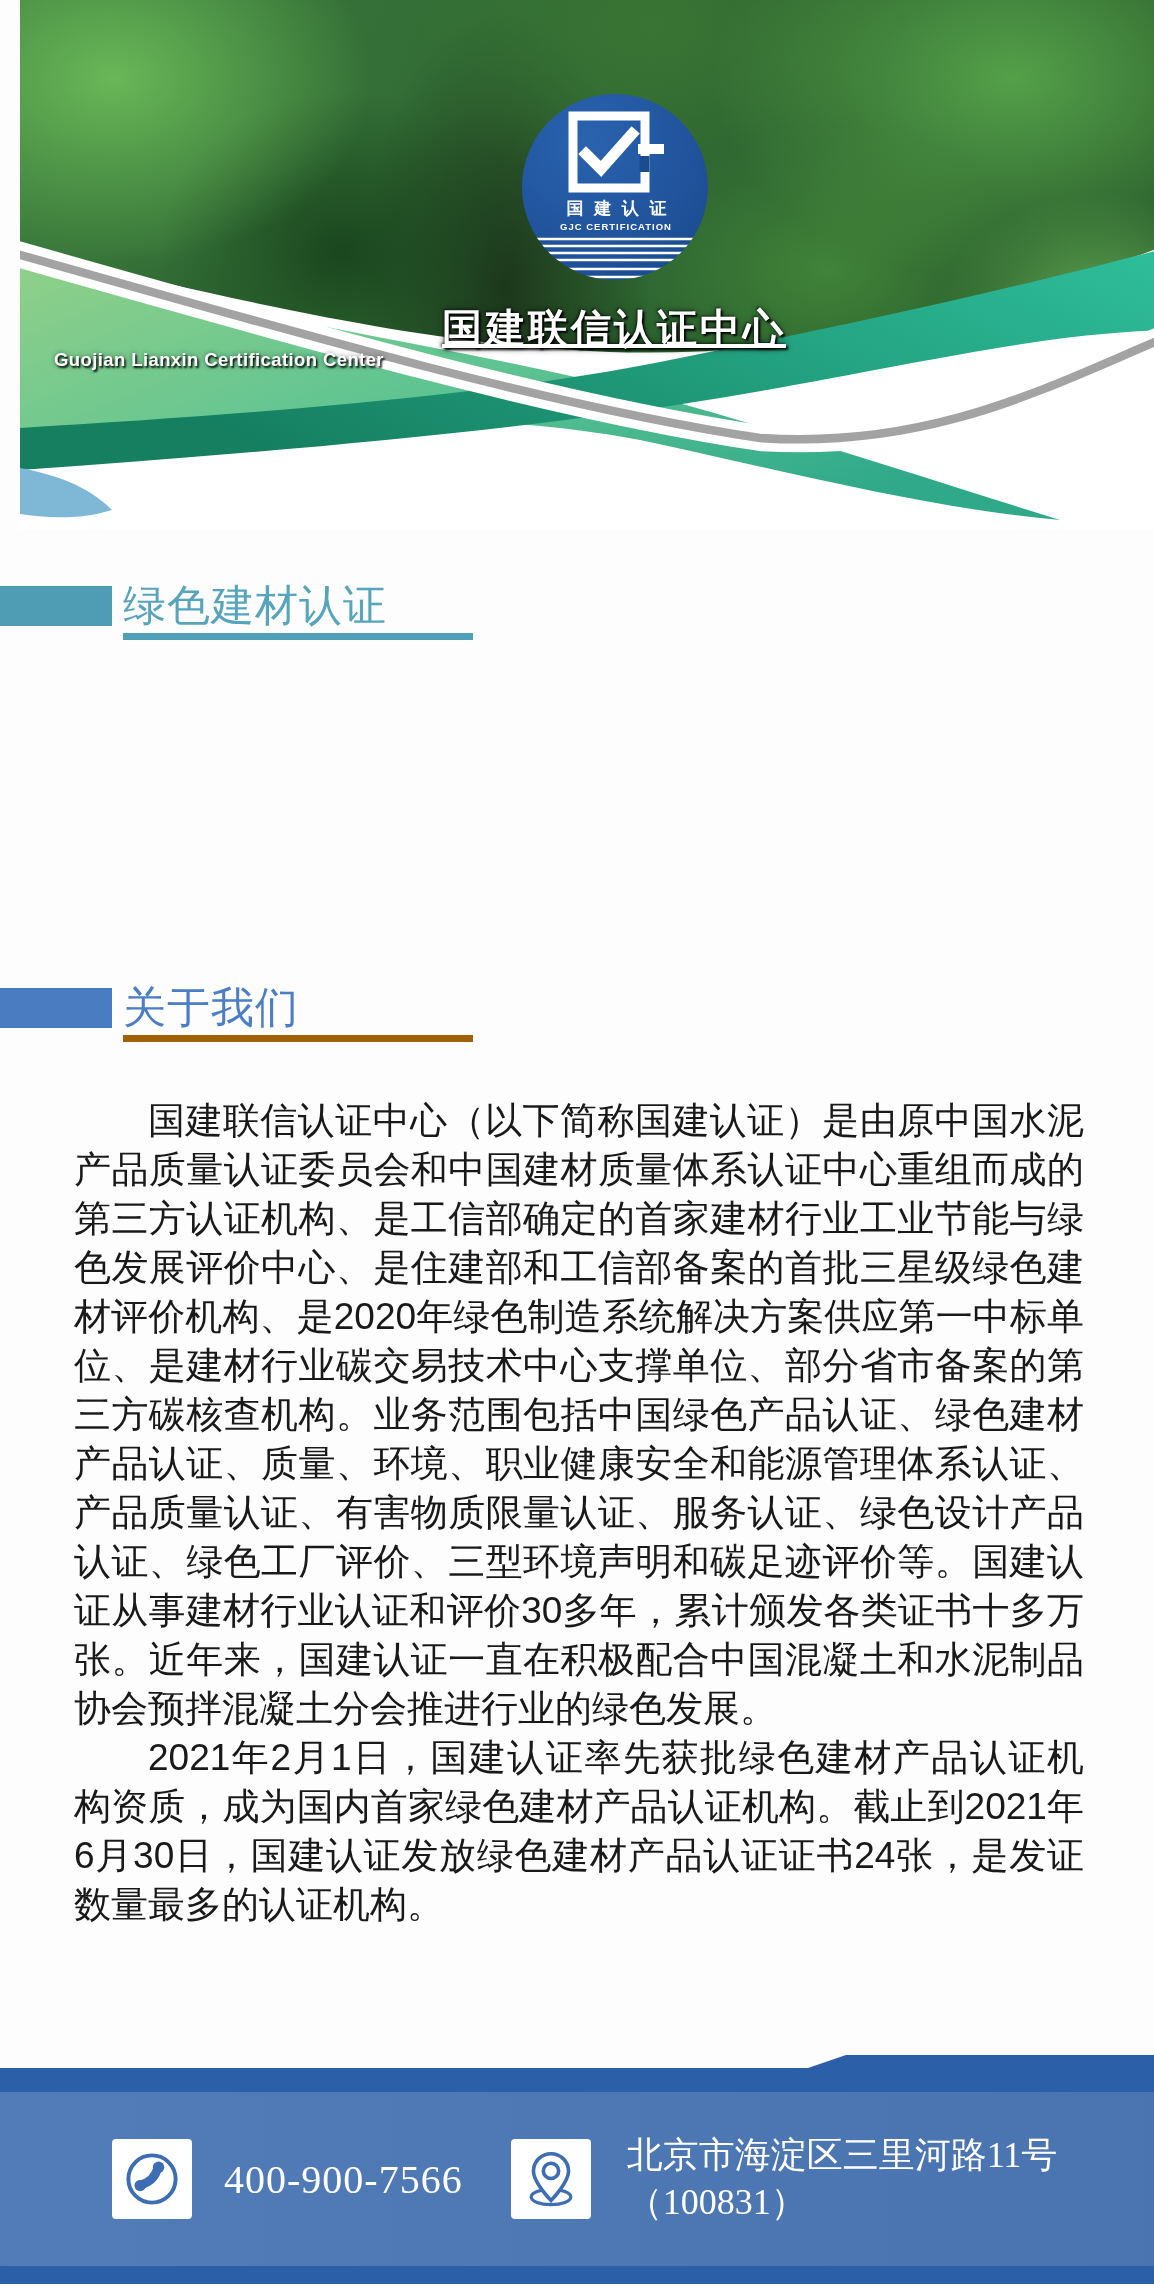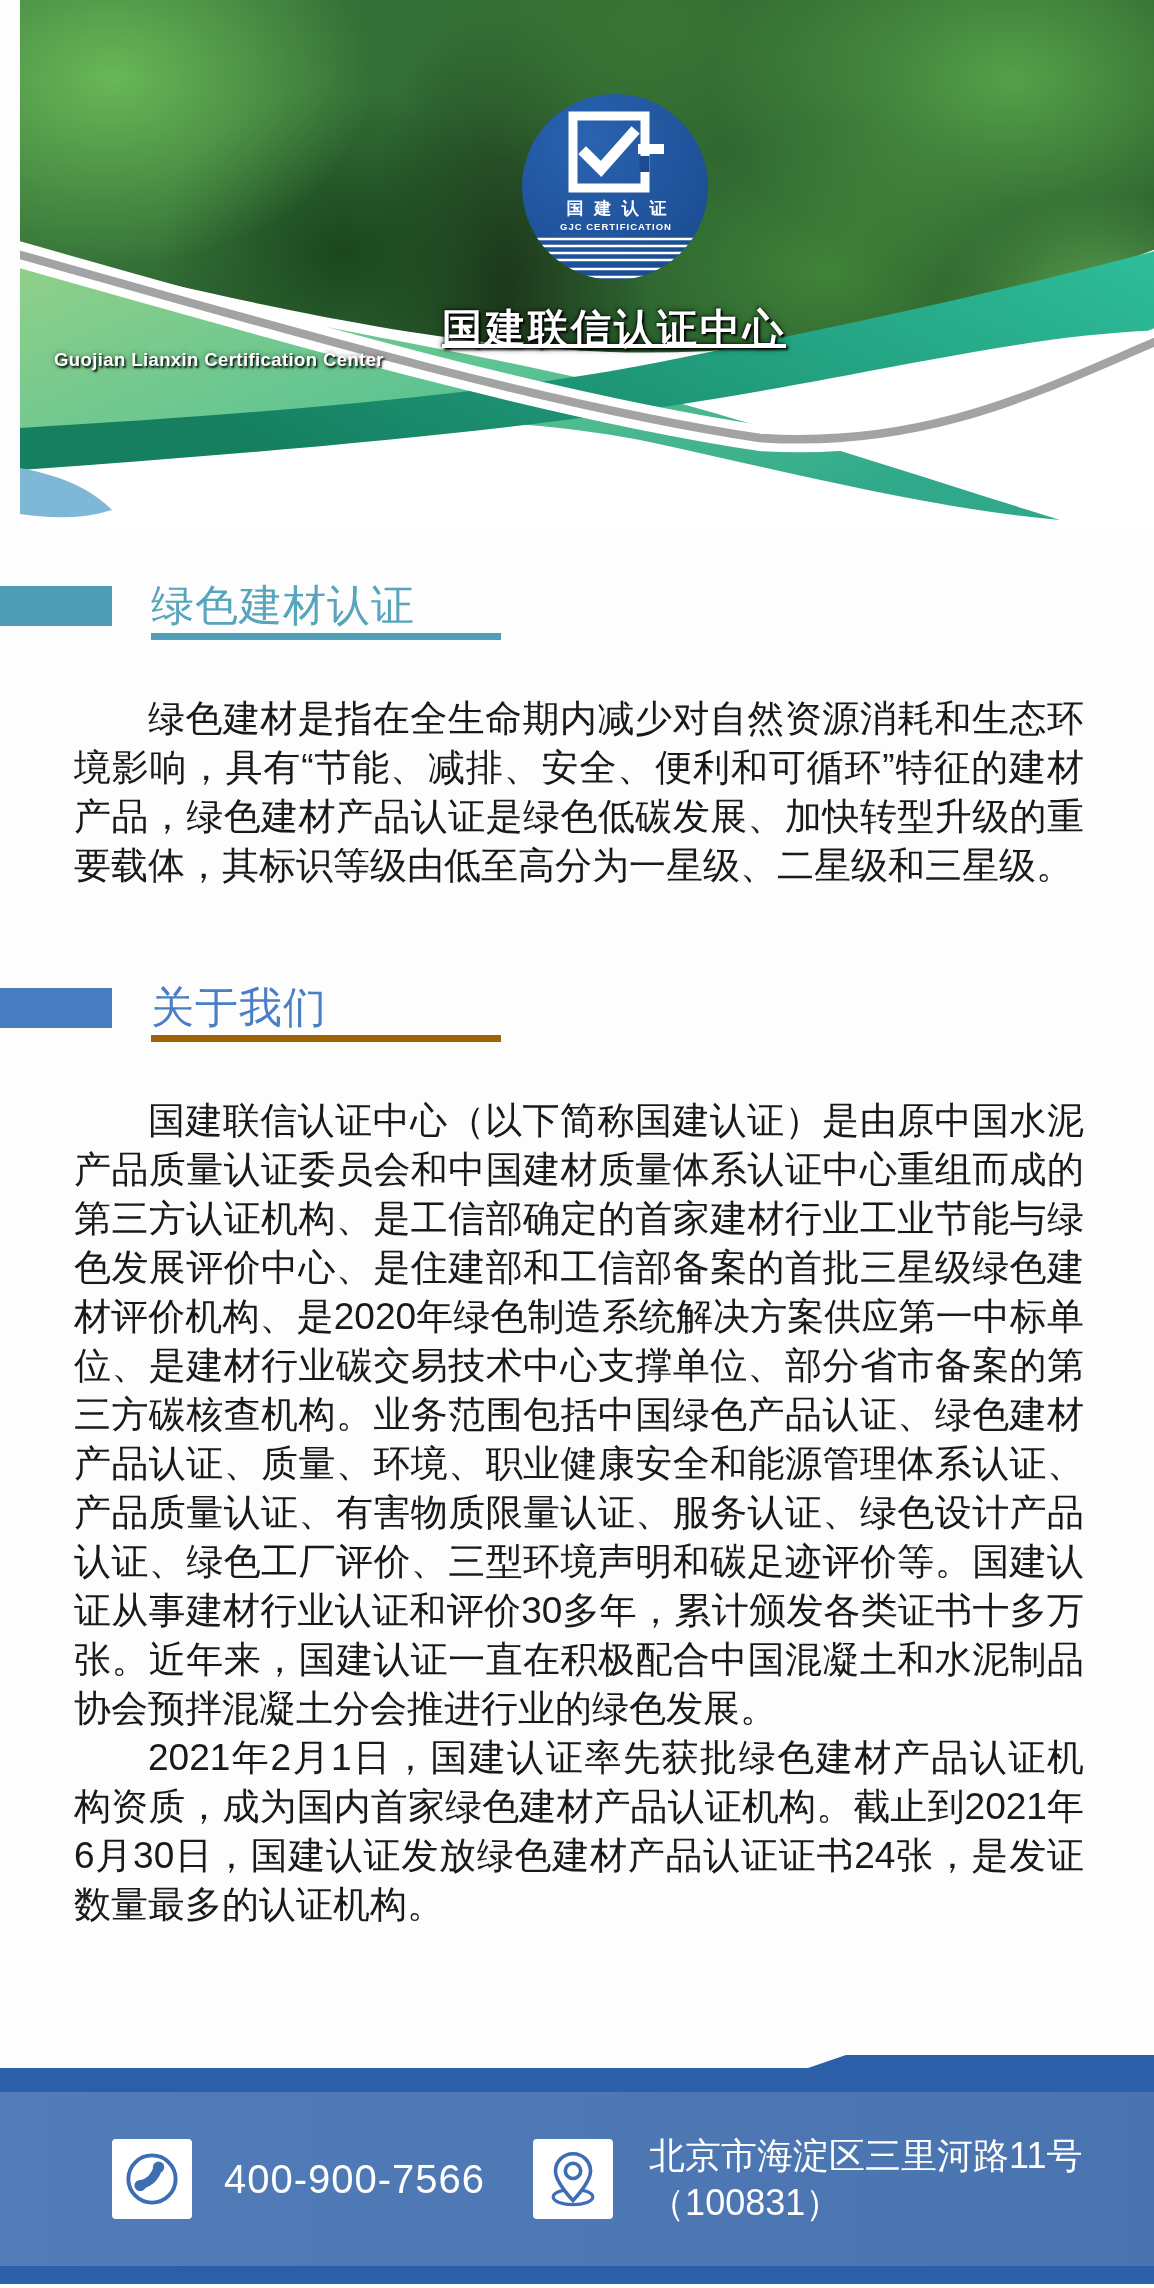--- a/index.html
+++ b/index.html
@@ -29,36 +29,36 @@
     text-align:center;font-size:40px;font-weight:bold;color:#fff;letter-spacing:3px;
     text-shadow:2px 2px 2px rgba(0,0,0,.9),-1px -1px 2px rgba(0,0,0,.55),0 0 7px rgba(0,0,0,.5);text-decoration:underline;}
   .org-en{position:absolute;top:349px;left:0;width:1154px;box-sizing:border-box;padding-left:34px;
     text-align:left;font-size:18.5px;font-weight:bold;color:#fff;letter-spacing:.4px;
     text-shadow:1.5px 1.5px 2px rgba(0,0,0,.9),0 0 5px rgba(0,0,0,.5);}
 
   
   .section{position:absolute;left:0;width:1154px;}
   .sec-green{top:583px;}
   .sec-about{top:985px;}
-  .sec-head{display:flex;align-items:flex-start;gap:28px;}
+  .sec-head{display:flex;align-items:flex-start;}
   .sec-bar{width:112px;height:40px;margin-top:3px;}
   .sec-green .sec-bar{background:#4f9db4;}
   .sec-about .sec-bar{background:#4a7cc2;}
   .sec-title-wrap{margin-left:11px;min-width:350px;padding-bottom:5px;}
   .sec-green .sec-title-wrap{border-bottom:7px solid #4f9fb8;}
   .sec-about .sec-title-wrap{border-bottom:7px solid #a16207;}
   .sec-title{margin:0;font-size:43px;font-weight:normal;letter-spacing:1px;line-height:1.05;}
   .sec-green .sec-title{color:#57a5bd;}
   .sec-about .sec-title{color:#4b7ec5;}
   .sec-body{margin-top:54px;}
   .sec-body p{margin:0 70px 0 74px;font-size:37px;line-height:49px;color:#191919;
     text-align:justify;text-indent:2em;letter-spacing:0;}
 
   
-  .footer{position:absolute;top:2052px;left:0;width:1154px;height:236px;}
+  .footer{position:absolute;top:2052px;left:0;width:1154px;height:236px;font-family:Liberation Serif, serif;}
   .footer-notch{display:block;}
   .footer-panel{position:absolute;top:40px;left:0;width:1154px;height:174px;
     background:linear-gradient(90deg,#527cb8,#4a74b0);
     display:flex;align-items:center;box-sizing:border-box;padding-left:112px;}
   .footer-strip{position:absolute;top:214px;left:0;width:1154px;height:18px;background:#2b5fa8;}
   .icon-tile{width:80px;height:80px;background:#fff;border-radius:4px;flex:0 0 auto;
     display:flex;align-items:center;justify-content:center;}
   .phone-number{margin-left:32px;font-size:40px;color:#fff;letter-spacing:1px;white-space:nowrap;}
   .loc-tile{margin-left:48px;}
   .address{margin-left:36px;font-size:36px;line-height:47px;color:#fff;white-space:nowrap;}
@@ -124,23 +124,20 @@
     <div class="org-en">Guojian Lianxin Certification Center</div>
   </header>
 
   <section class="section sec-green">
     <div class="sec-head">
       <div class="sec-bar"></div>
       <div class="sec-title-wrap">
         <h2 class="sec-title">绿色建材认证</h2>
       </div>
     </div>
-    <div class="sec-body">
-      <p>绿色建材是指在全生命期内减少对自然资源消耗和生态环境影响，具有“节能、减排、安全、便利和可循环”特征的建材产品，绿色建材产品认证是绿色低碳发展、加快转型升级的重要载体，其标识等级由低至高分为一星级、二星级和三星级。</p>
-    </div>
   </section>
 
   <section class="section sec-about">
     <div class="sec-head">
       <div class="sec-bar"></div>
       <div class="sec-title-wrap">
         <h2 class="sec-title">关于我们</h2>
       </div>
     </div>
     <div class="sec-body">

